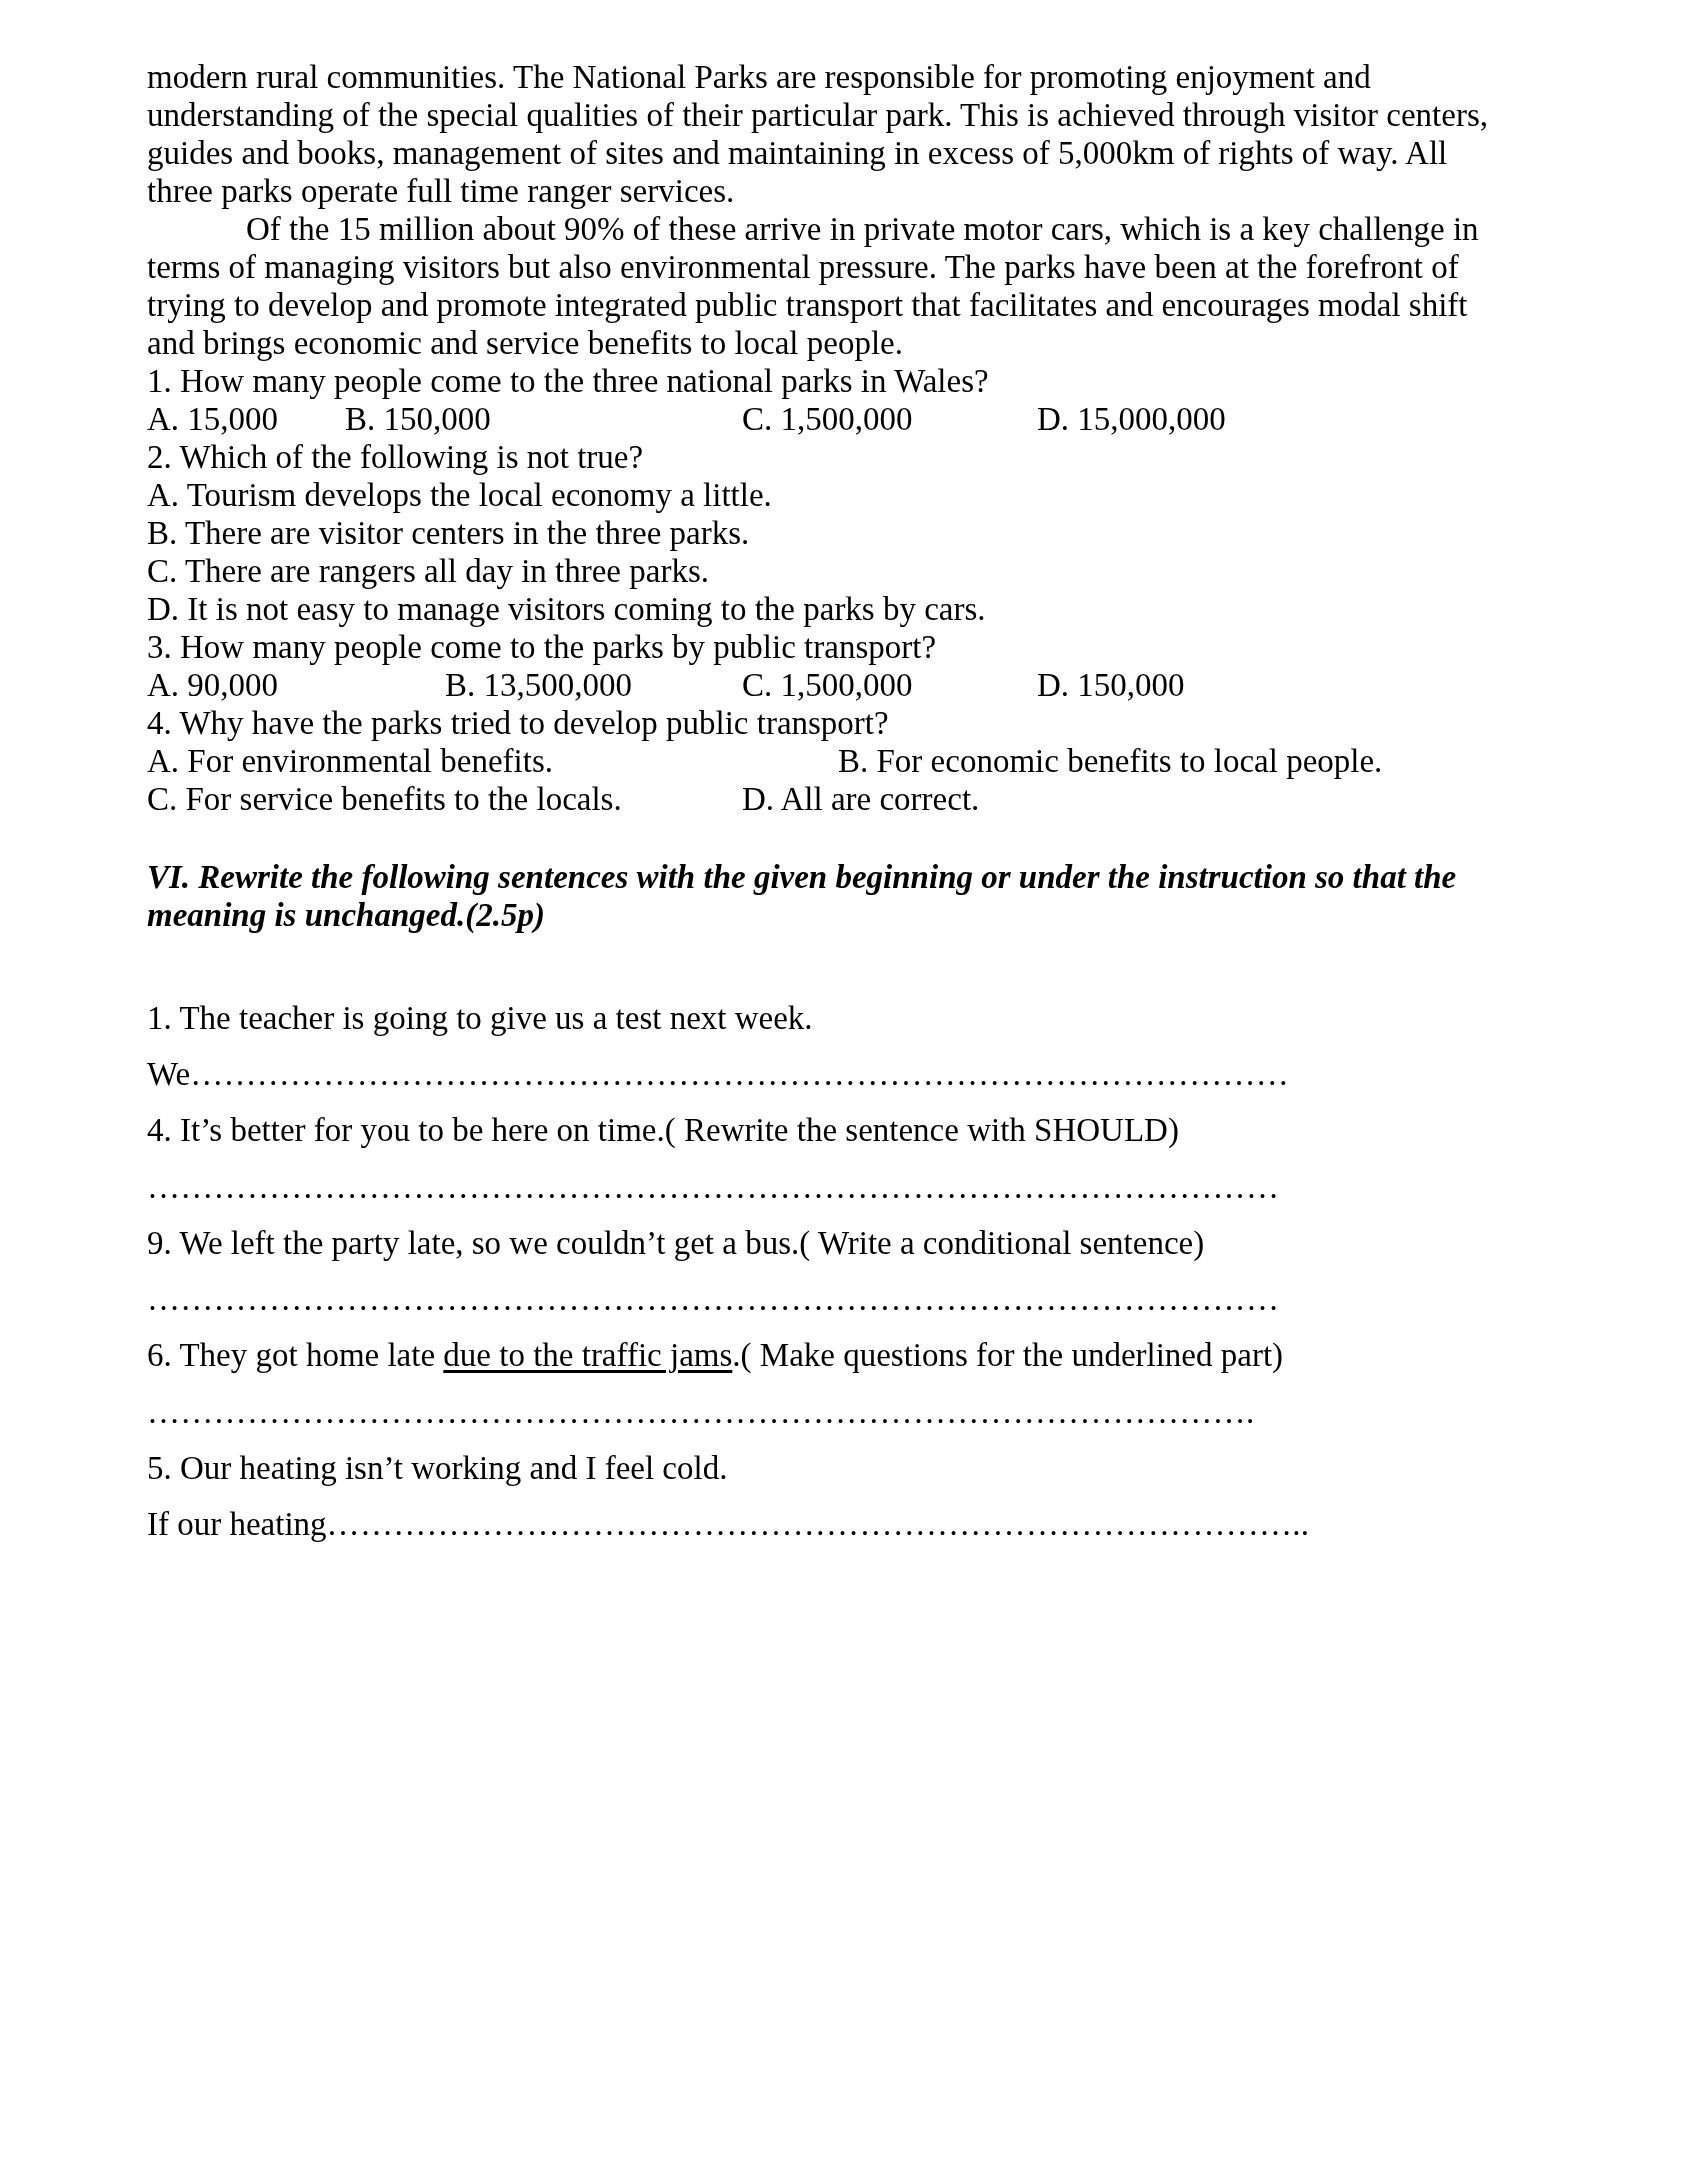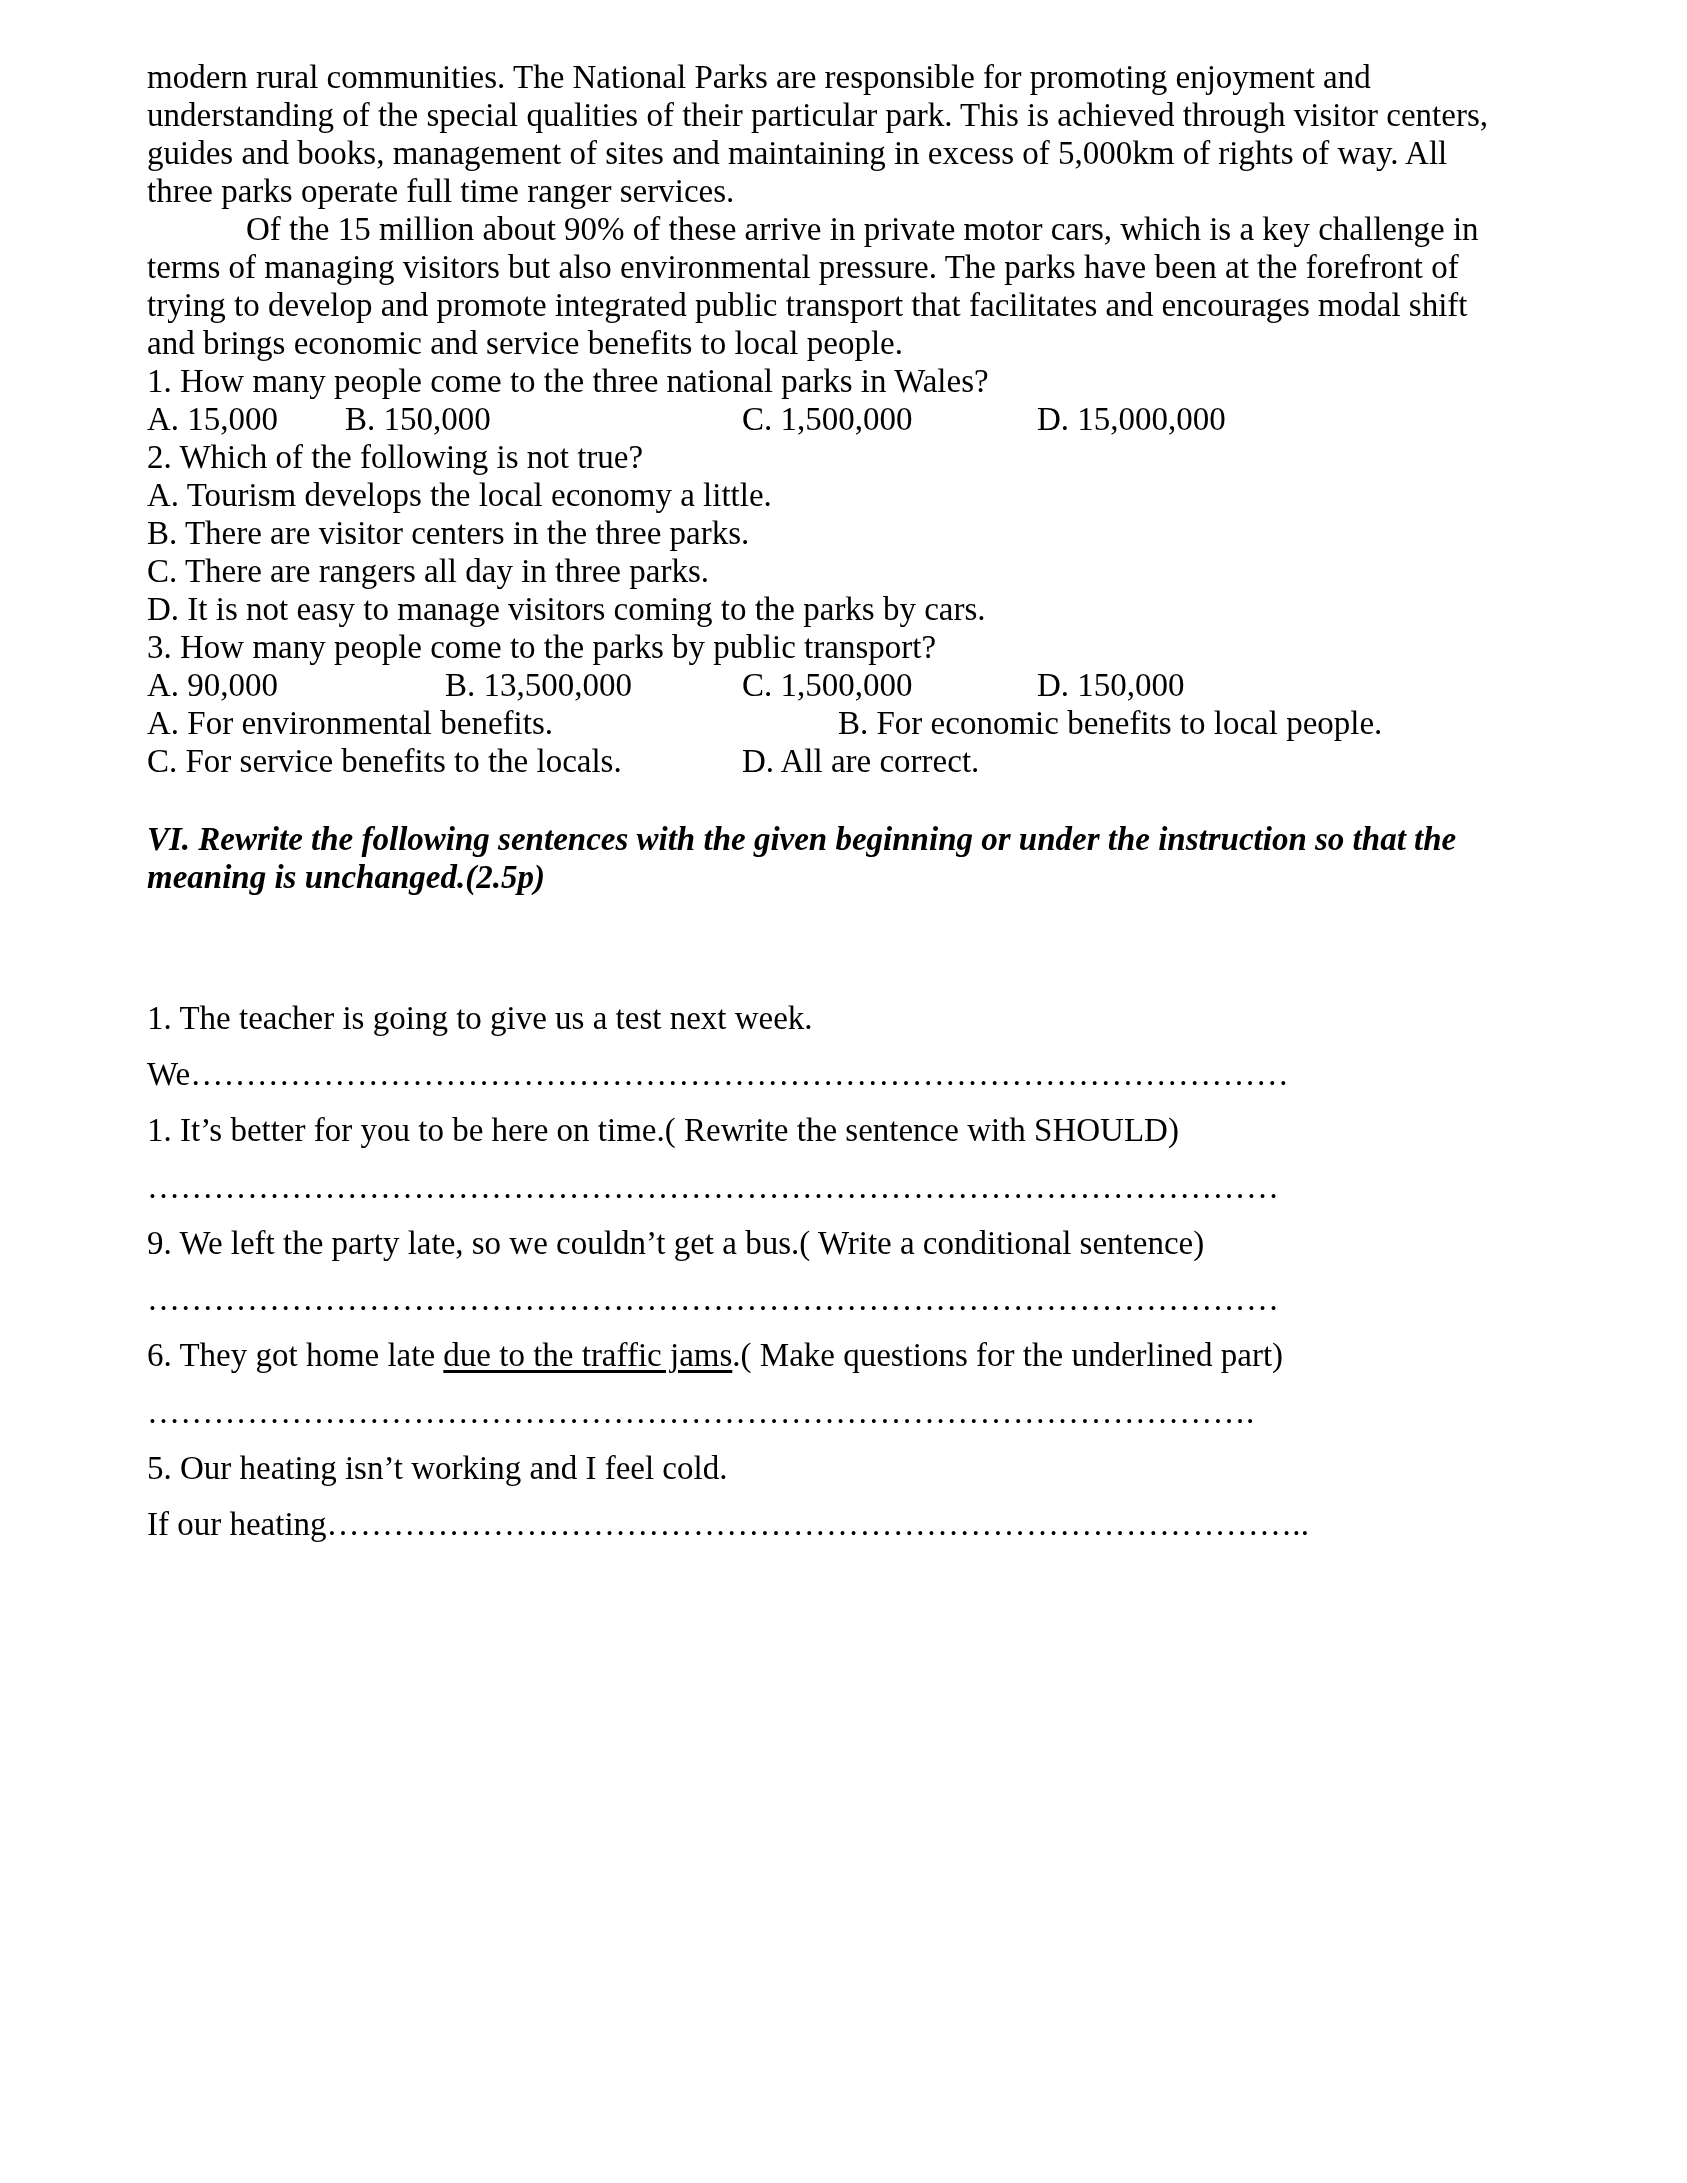--- a/index.html
+++ b/index.html
@@ -43,20 +43,21 @@
   <div class="line">D. It is not easy to manage visitors coming to the parks by cars.</div>
 
   <div class="line">3. How many people come to the parks by public transport?</div>
   <div class="line">
     <span class="opt" style="left:0">A. 90,000</span>
     <span class="opt" style="left:298px">B. 13,500,000</span>
     <span class="opt" style="left:595px">C. 1,500,000</span>
     <span class="opt" style="left:890px">D. 150,000</span>
   </div>
 
+  <div class="line">4. Why have the parks tried to develop public transport?</div>
   <div class="line">
     <span class="opt" style="left:0">A. For environmental benefits.</span>
     <span class="opt" style="left:691px">B. For economic benefits to local people.</span>
   </div>
   <div class="line">
     <span class="opt" style="left:0">C. For service benefits to the locals.</span>
     <span class="opt" style="left:595px">D. All are correct.</span>
   </div>
 
   <div class="gap-heading"></div>
@@ -64,21 +65,21 @@
     <div>VI. Rewrite the following sentences with the given beginning or under the instruction so that the</div>
     <div>meaning is unchanged.(2.5p)</div>
   </div>
 </div>
 
 <div class="rw" style="top:999px">1. The teacher is going to give us a test next week.</div>
 <div class="rw" style="top:1055px">
   <span>We</span><span class="dots">………………………………………………………………………………………</span>
 </div>
 
-<div class="rw" style="top:1111px">1. It’s better for you to be here on time.( Rewrite the sentence with SHOULD)</div>
+<div class="rw" style="top:1111px">4. It’s better for you to be here on time.( Rewrite the sentence with SHOULD)</div>
 <div class="rw" style="top:1168px">
   <span class="dots">…………………………………………………………………………………………</span>
 </div>
 
 <div class="rw" style="top:1224px">9. We left the party late, so we couldn’t get a bus.( Write a conditional sentence)</div>
 <div class="rw" style="top:1280px">
   <span class="dots">…………………………………………………………………………………………</span>
 </div>
 
 <div class="rw" style="top:1336px">

